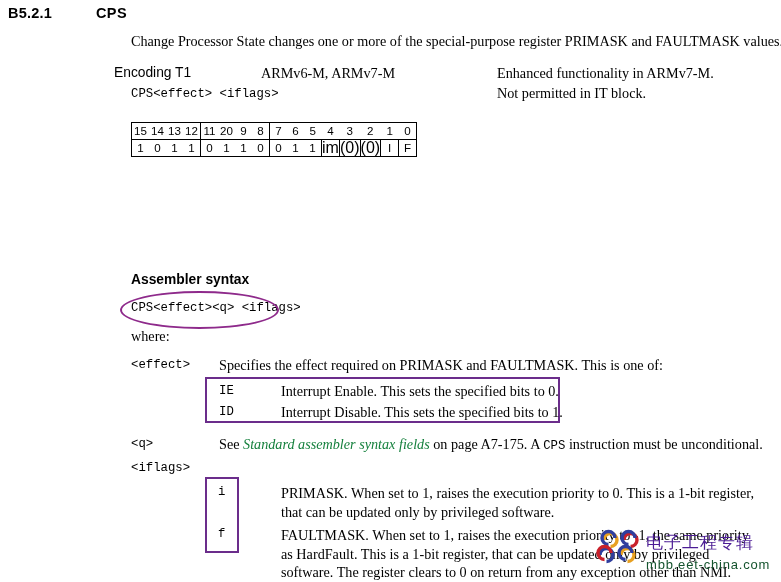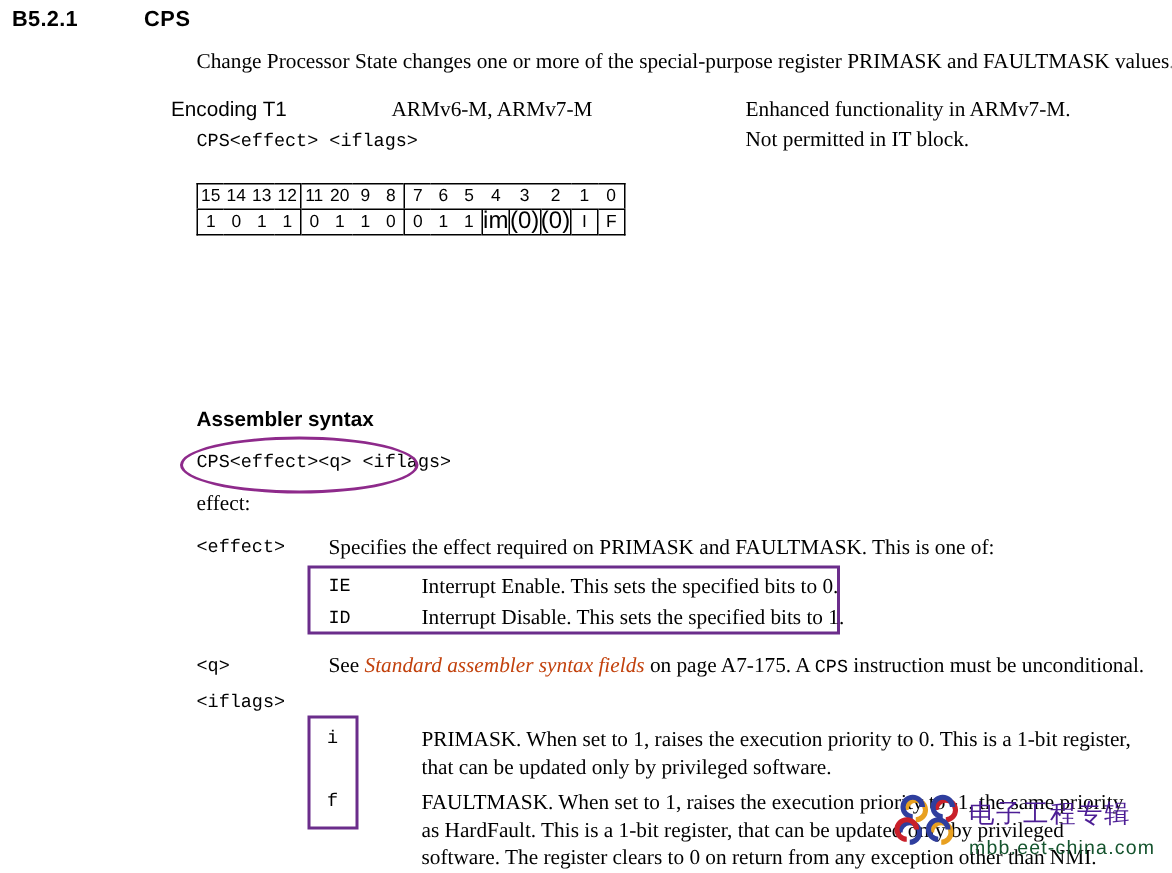--- a/index.html
+++ b/index.html
@@ -177,21 +177,21 @@
     left: 219px;
     font-size: 14.2px;
     white-space: nowrap;
   }
 
   .mono-inline {
     font-family: "Liberation Mono", monospace;
     font-size: 12.3px;
   }
   .xref {
-    color: #c2410c;
+    color: #15803d;
     font-style: italic;
   }
 
   
   .box-ieid {
     position: absolute;
     left: 205px;
     top: 377px;
     width: 355px;
     height: 46px;
@@ -328,21 +328,21 @@
       <td class="csep">I</td>
       <td class="csep">F</td>
     </tr>
   </tbody>
     </table>
 
 
   <div class="asm-head">Assembler syntax</div>
   <div class="asm-line">CPS&lt;effect&gt;&lt;q&gt; &lt;iflags&gt;</div>
   <div class="ann-ellipse"></div>
-  <div class="where">effect:</div>
+  <div class="where">where:</div>
 
   <div class="deflabel" style="top:358px;">&lt;effect&gt;</div>
   <div class="deftext" style="top:357px;">Specifies the effect required on PRIMASK and FAULTMASK. This is one of:</div>
 
   <div class="box-ieid"></div>
   <div class="ie-row" style="top:384px;">IE</div>
   <div class="ie-desc" style="top:383px;">Interrupt Enable. This sets the specified bits to 0.</div>
   <div class="ie-row" style="top:405px;">ID</div>
   <div class="ie-desc" style="top:404px;">Interrupt Disable. This sets the specified bits to 1.</div>
 

